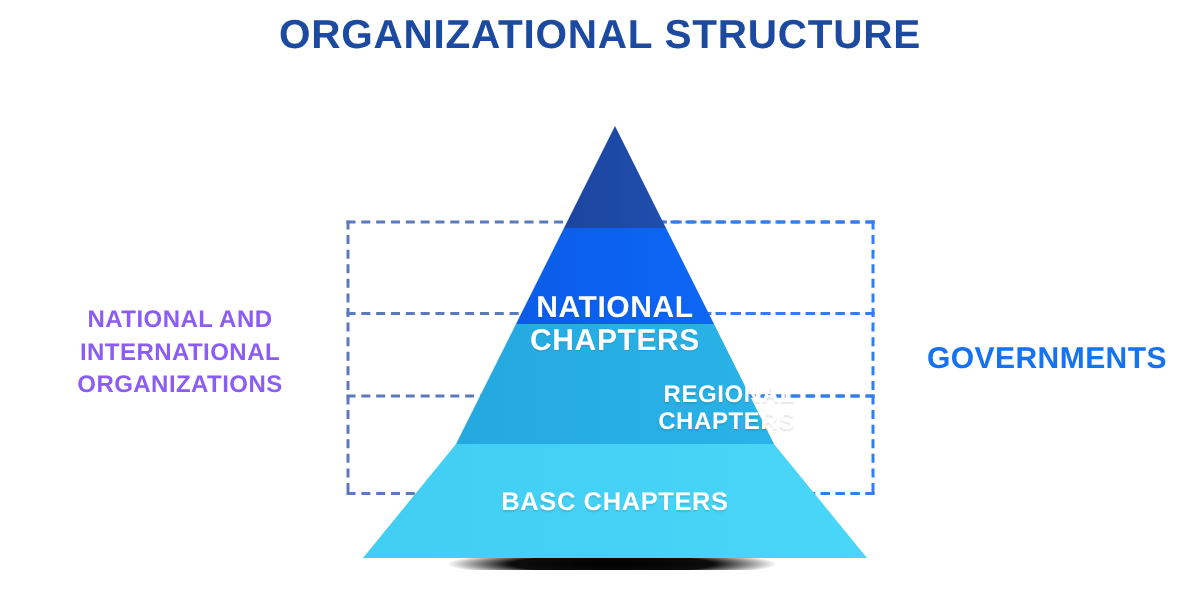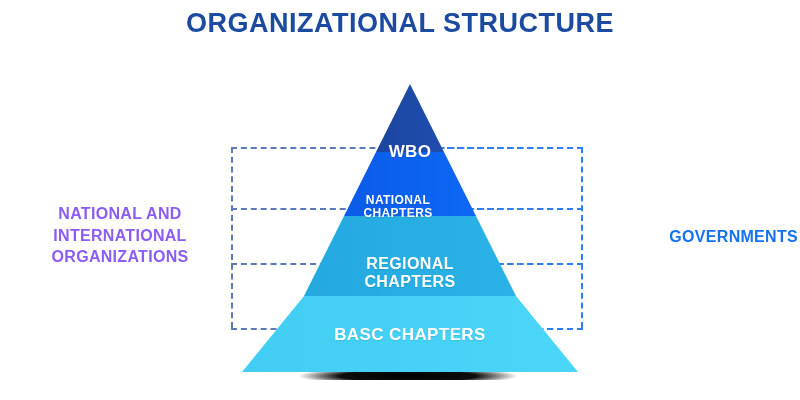--- a/index.html
+++ b/index.html
@@ -93,26 +93,27 @@
     line-height: 1.12;
     white-space: pre-line;
     letter-spacing: 0.4px;
     text-shadow: 0 1px 1px rgba(0,0,0,0.10);
   }
   .tier-label-0 {
     left: 330px; top: 142px; width: 160px;
     font-size: 17px;
   }
   .tier-label-1 {
-    left: 288px; top: 194px; width: 220px;
-    font-size: 12px;
+    left: 300px; top: 194px; width: 220px;
+    font-size: 20px;
   }
   .tier-label-2 {
     left: 290px; top: 255px; width: 240px;
     font-size: 16px;
+    text-align: right;
   }
   .tier-label-3 {
     left: 260px; top: 325px; width: 300px;
     font-size: 17px;
   }
 
   
   .side-label {
     position: absolute;
     font-weight: bold;
@@ -125,22 +126,22 @@
     width: 200px;
     text-align: center;
     font-size: 16px;
     color: #8b5cf6;
     letter-spacing: 0.3px;
   }
   .side-right {
     left: 598px;
     top: 226px;
     width: 200px;
-    text-align: right;
-    font-size: 16px;
+    text-align: center;
+    font-size: 20px;
     color: #1572f0;
     letter-spacing: 0.3px;
   }
 </style>
 </head>
 <body>
 
 <div id="stage">
 
   <div class="title">ORGANIZATIONAL STRUCTURE</div>
@@ -193,21 +194,20 @@
       <path d="M 180 4 L 214 72 L 146 72 Z" fill="url(#g1)"></path>
 
       <path d="M 146 72 L 214 72 L 246 136 L 114 136 Z" fill="url(#g2)"></path>
 
       <path d="M 114 136 L 246 136 L 286 216 L 74 216 Z" fill="url(#g3)"></path>
 
       <path d="M 74 216 L 286 216 L 348 292 L 12 292 Z" fill="url(#g4)"></path>
     </svg>
   </div>
 
-  <div class="tier-label tier-label-0">WBO</div>
   <div class="tier-label tier-label-1">NATIONAL
 CHAPTERS</div>
   <div class="tier-label tier-label-2">REGIONAL
 CHAPTERS</div>
   <div class="tier-label tier-label-3">BASC CHAPTERS</div>
 
   <div class="side-label side-left">NATIONAL AND
 INTERNATIONAL
 ORGANIZATIONS</div>
   <div class="side-label side-right">GOVERNMENTS</div>

